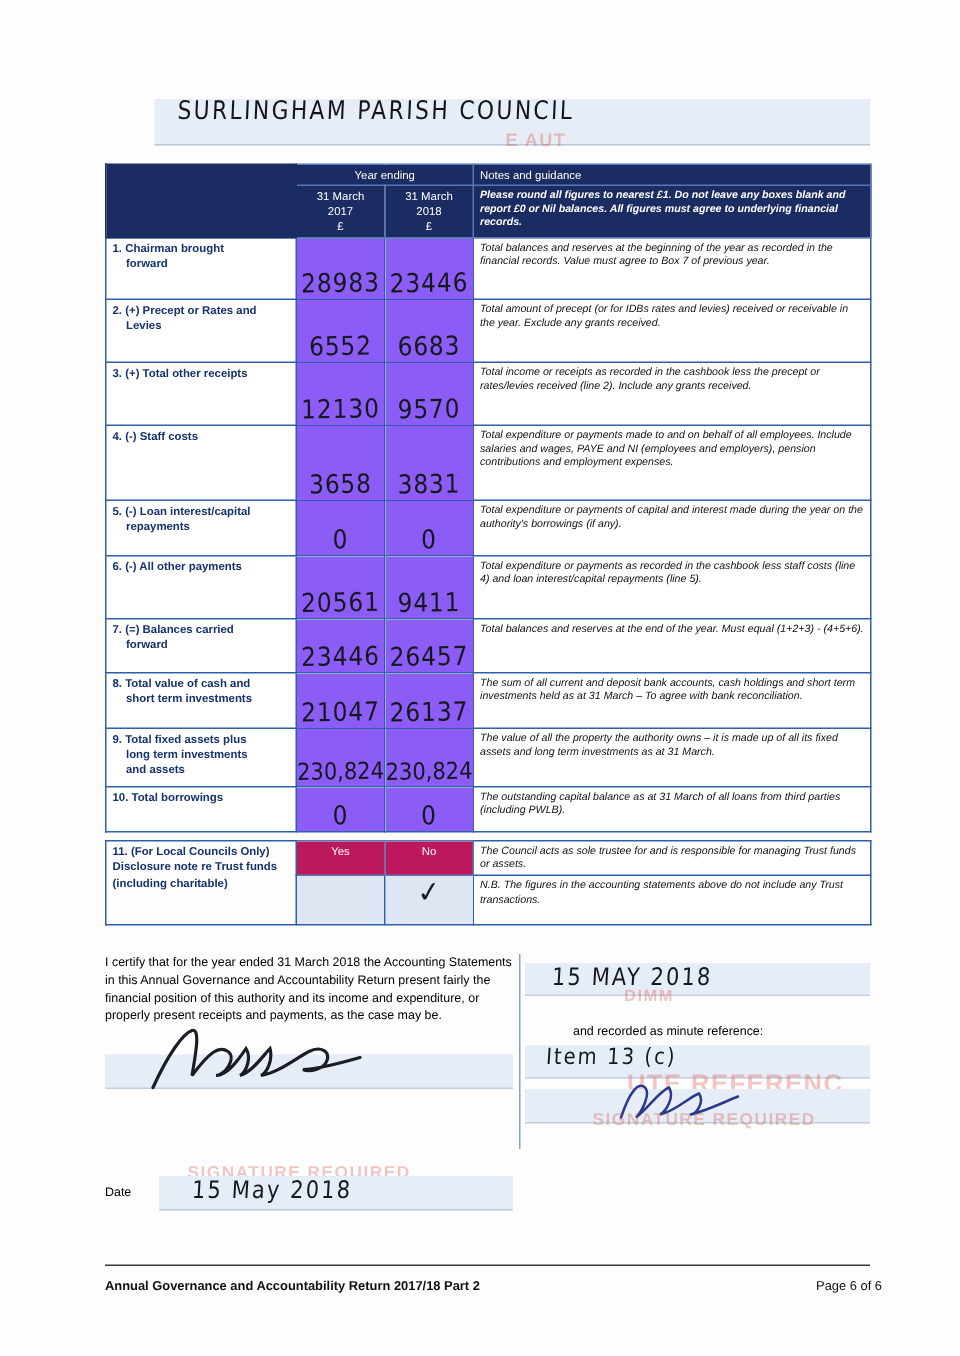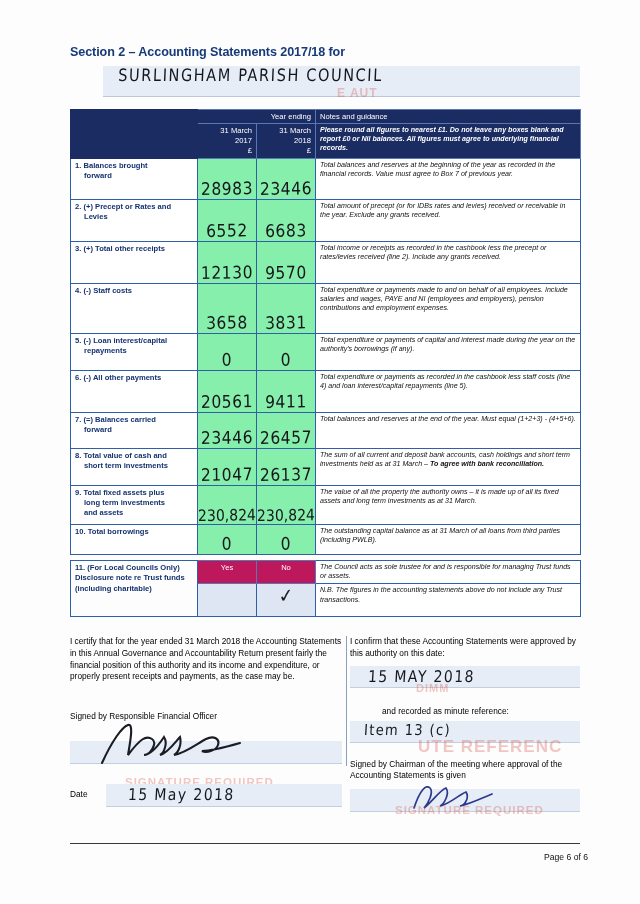--- a/index.html
+++ b/index.html
@@ -80,21 +80,21 @@
   .tbl td, .tbl th {
     border: 1px solid #2f5fa8;
     vertical-align: top;
     padding: 2px 4px;
   }
   .hdr {
     background: #1b2c62;
     color: #ffffff;
     font-size: 7.6px;
     font-weight: normal;
-    text-align: right;
+    text-align: center;
     border-color: #5878b5 !important;
   }
   .hdr-blank { background: #1b2c62; border-color: #1b2c62 !important; }
   .hdr-notes {
     text-align: left;
     padding-left: 5px;
   }
   .hdr-guide {
     background: #1b2c62;
     color: #ffffff;
@@ -116,21 +116,21 @@
     color: #15326e;
     line-height: 1.3;
     padding: 4px 4px 4px 5px;
     background: #ffffff;
   }
   .rowlabel .num { color: #15326e; }
   .rowlabel .txt { font-weight: bold; }
   .rowlabel .ind { display: block; padding-left: 9px; }
 
   .valcell {
-    background: #86efac;
+    background: #8b5cf6;
     position: relative;
     padding: 0;
   }
   .hand {
     font-family: "DejaVu Sans", sans-serif;
     font-size: 15.5px;
     color: #15171d;
     letter-spacing: 0.6px;
     position: absolute;
     left: 0; right: 0;
@@ -141,21 +141,21 @@
   .hand.sm { font-size: 14px; letter-spacing: 0px; }
 
   .note {
     font-size: 7.1px;
     font-style: italic;
     line-height: 1.3;
     color: #111;
     padding: 3px 4px 3px 5px;
     background: #ffffff;
   }
-  .note b { font-style: italic; font-weight: bold; }
+  .note b { font-style: italic; font-weight: normal; }
 
   
   .yn-hdr {
     background: #be185d;
     color: #fff;
     font-size: 7.6px;
     text-align: center;
     padding: 4px 2px;
     border-color: #5878b5 !important;
   }
@@ -268,21 +268,20 @@
     font-size: 8.6px;
     font-weight: normal;
     color: #111;
   }
 </style>
 </head>
 <body>
 
 <div class="page">
 
-  <div class="section-title">Section 2 – Accounting Statements 2017/18 for</div>
 
   <div class="authority-line"></div>
   <div class="wm" style="left:337px; top:74px; font-size:12px;">E AUT</div>
   <div class="authority-hand">SURLINGHAM  PARISH   COUNCIL</div>
 
   <table class="tbl">
     <colgroup>
       <col style="width:127px">
       <col style="width:59px">
       <col style="width:59px">
@@ -306,21 +305,21 @@
           <div>£</div>
         </th>
         <th class="hdr-guide">Please round all figures to nearest £1. Do not leave any boxes blank and report £0 or Nil balances. All figures must agree to underlying financial records.</th>
       </tr>
     </thead>
     <tbody>
 
       <tr>
         <td class="rowlabel" style="height:36px">
           <span class="num">1.</span>
-          <span class="txt">Balances brought</span>
+          <span class="txt">Chairman brought</span>
           <span class="ind">forward</span>
         </td>
         <td class="valcell">
           <div class="hand">28983</div>
         </td>
         <td class="valcell">
           <div class="hand">23446</div>
         </td>
         <td class="note">Total balances and reserves at the beginning of the year as recorded in the financial records. Value must agree to Box 7 of previous year.</td>
       </tr>
@@ -487,57 +486,55 @@
         <td class="note">N.B. The figures in the accounting statements above do not include any Trust transactions.</td>
       </tr>
     </tbody>
   </table>
 
   <div class="cert">
     <div class="cert-sep"></div>
 
     <div class="cert-left">
       <div class="cert-p">I certify that for the year ended 31 March 2018 the Accounting Statements in this Annual Governance and Accountability Return present fairly the financial position of this authority and its income and expenditure, or properly present receipts and payments, as the case may be.</div>
-      <div class="cert-label" style="margin-top:28px;">Signed by Responsible Financial Officer</div>
       <div class="fill" style="margin-top:20px; height:22px;">
         <svg class="sigsvg" style="left:24px; top:-20px;" width="180" height="46">
           <path d="M8,42 C18,20 28,6 34,4 C40,2 36,22 34,34 C46,18 52,14 58,18 C64,22 56,34 50,34
                    C58,34 66,22 70,16 C74,22 70,32 66,34 C74,32 82,20 86,16 C88,24 84,32 80,34
                    C92,32 104,22 112,18 C120,14 126,18 124,24 C122,30 112,32 108,30
                    C116,30 132,26 146,22" fill="none" stroke="#1a1d26" stroke-width="2.1" stroke-linecap="round"></path>
         </svg>
       </div>
       <div class="wm" style="left:55px; top:128px; font-size:11.5px;">SIGNATURE REQUIRED</div>
       <div class="date-row">
         <span class="date-word">Date</span>
         <div class="fill" style="position:absolute; left:36px; top:0; width:236px; height:22px;">
           <div class="hand-date" style="position:absolute; left:22px; top:2px;">15  May  2018</div>
         </div>
       </div>
     </div>
 
     <div class="cert-right">
-      <div class="cert-p">I confirm that these Accounting Statements were approved by this authority on this date:</div>
       <div class="fill" style="margin-top:6px; height:21px;">
         <div class="hand-date" style="position:absolute; left:18px; top:2px;">15    MAY   2018</div>
         <div class="wm" style="left:66px; top:4px; font-size:11px;">DIMM</div>
       </div>
       <div class="cert-label" style="margin-top:18px;padding-left:32px;">and recorded as minute reference:</div>
       <div class="fill" style="margin-top:5px; height:21px;">
         <div class="hand-date" style="position:absolute; left:14px; top:1px; font-size:13px;">Item 13   (c)</div>
         <div class="wm" style="left:68px; top:4px; font-size:17px;">UTE REFERENC</div>
       </div>
-      <div class="cert-label" style="margin-top:16px; line-height:1.42;">Signed by Chairman of the meeting where approval of the Accounting Statements is given</div>
       <div class="fill" style="margin-top:7px; height:22px;">
         <svg class="sigsvg" style="left:58px; top:-9px;" width="110" height="34">
           <path d="M6,28 C12,10 18,4 22,8 C26,12 20,24 16,28 C24,22 32,10 38,8
                    C42,14 36,24 32,26 C42,24 52,14 58,12 C62,18 56,26 52,26
                    C62,24 74,18 84,14" fill="none" stroke="#2d3a8c" stroke-width="1.7" stroke-linecap="round"></path>
         </svg>
         <div class="wm" style="left:45px; top:3px; font-size:11.5px;">SIGNATURE REQUIRED</div>
       </div>
     </div>
   </div>
 
   <div class="footer-rule"></div>
+  <div class="footer-left">Annual Governance and Accountability Return 2017/18 Part 2</div>
   <div class="footer-right">Page 6 of 6</div>
 
 </div>
 
 </body></html>

